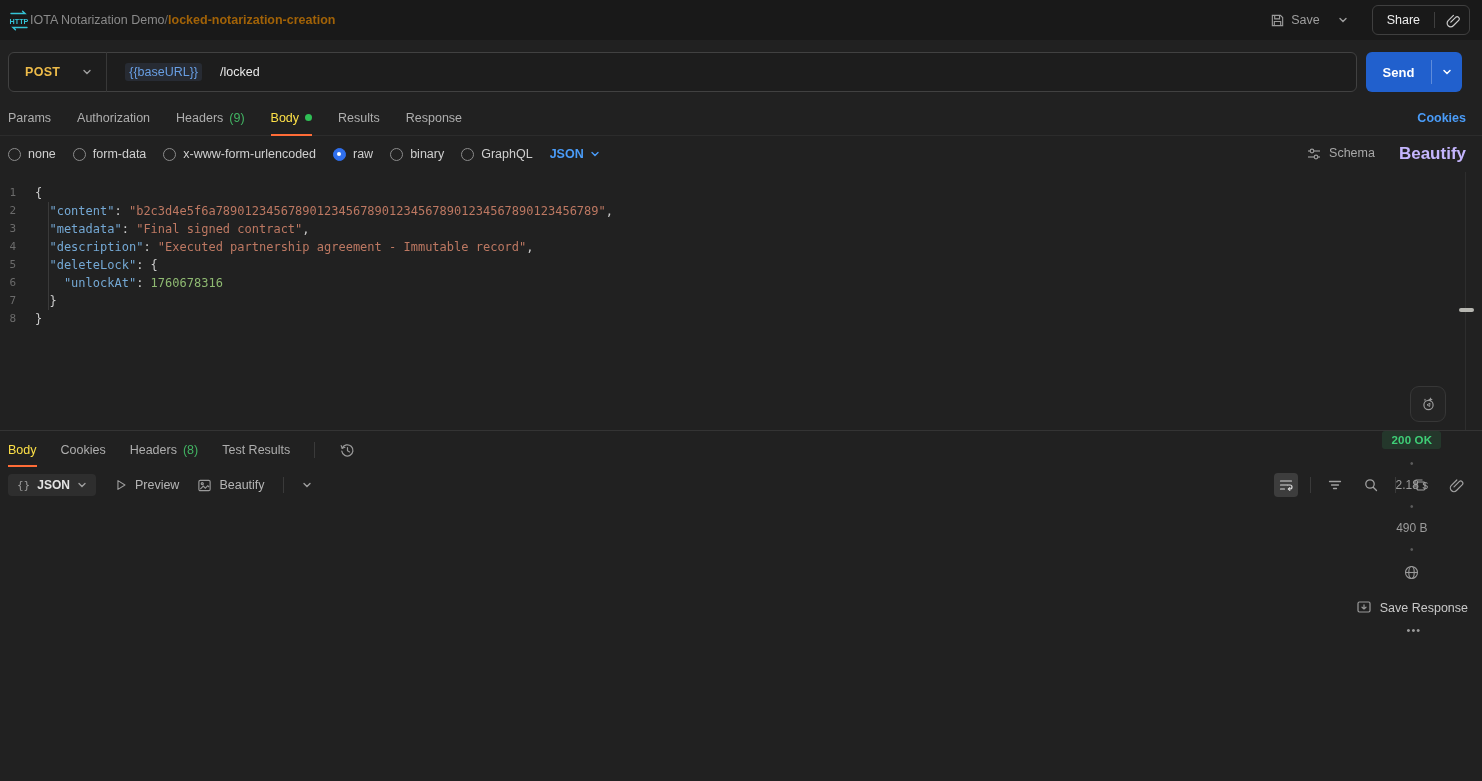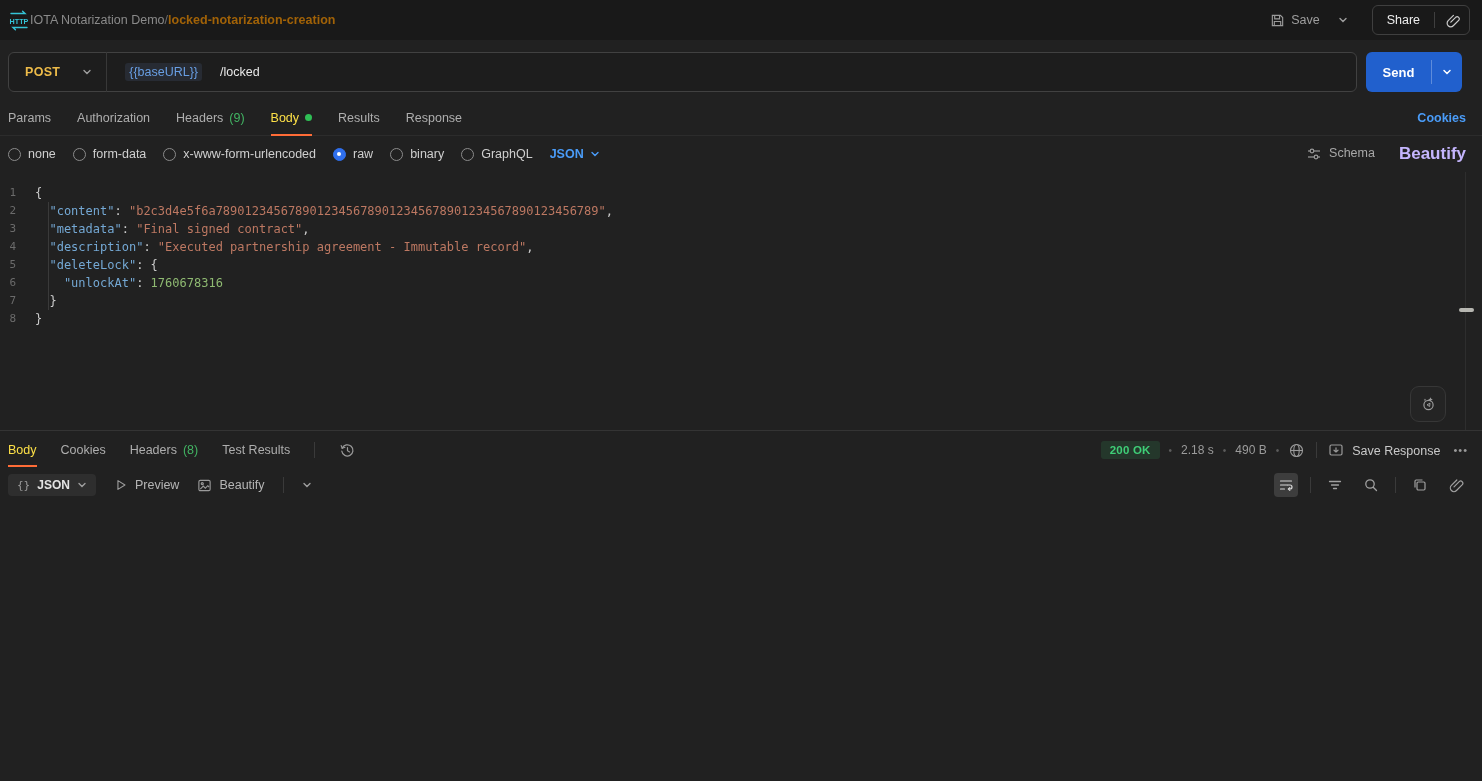--- a/index.html
+++ b/index.html
@@ -78,21 +78,21 @@
   .scroll-thumb { position:absolute; height:4px; background:#b6b6b0; border-radius:2px; }
   .request-editor .scroll-thumb { right:8px; width:15px; top:136px; }
   .postbot-btn { position:absolute; right:36px; top:214px; width:36px; height:36px; border:1px solid #373737; background:#242424; border-radius:9px; display:flex; align-items:center; justify-content:center; color:#8f8f8f; cursor:pointer; }
 
   
   .resp-panel { position:absolute; top:430px; left:0; right:0; bottom:0; border-top:1px solid #343434; }
   .resp-tabs { position:relative; height:38px; display:flex; align-items:stretch; gap:24px; padding-left:8px; }
   .resp-tabs .tab.active::after { bottom:2px; }
   .resp-hist-div { width:1px; height:16px; background:#3a3a3a; align-self:center; }
   .hist-btn { display:flex; align-items:center; color:#a5a5a5; cursor:pointer; }
-  .resp-meta { position:absolute; right:14px; top:0; height:38px; display:flex; align-items:center; gap:9px; }
+  .resp-meta { position:absolute; right:14px; top:0; height:38px; display:flex; align-items:center; gap:9px;flex-direction:column; }
   .status-pill { background:rgba(63,206,119,.13); color:#3fce77; font-size:11.5px; font-weight:700; padding:3px 9px; border-radius:3px; letter-spacing:.2px; }
   .meta-dot { color:#5c5c5c; font-size:10px; }
   .meta-text { color:#9b9b9b; font-size:12px; }
   .meta-div { width:1px; height:16px; background:#3a3a3a; margin:0 2px; }
   .save-resp { display:flex; align-items:flex-end; gap:8px; color:#c9c9c9; font-size:12.5px; cursor:pointer; }
   .more-btn { color:#9a9a9a; font-size:11px; letter-spacing:1px; margin-left:4px; cursor:pointer; }
 
   .resp-toolbar { position:relative; height:32px; display:flex; align-items:center; gap:18px; padding-left:8px; }
   .fmt-pill { display:flex; align-items:center; gap:7px; background:#2e2e2e; border-radius:4px; padding:4px 9px; cursor:pointer; }
   .fmt-braces { font-family:"DejaVu Sans Mono", monospace; font-size:11px; color:#9b9b9b; }

